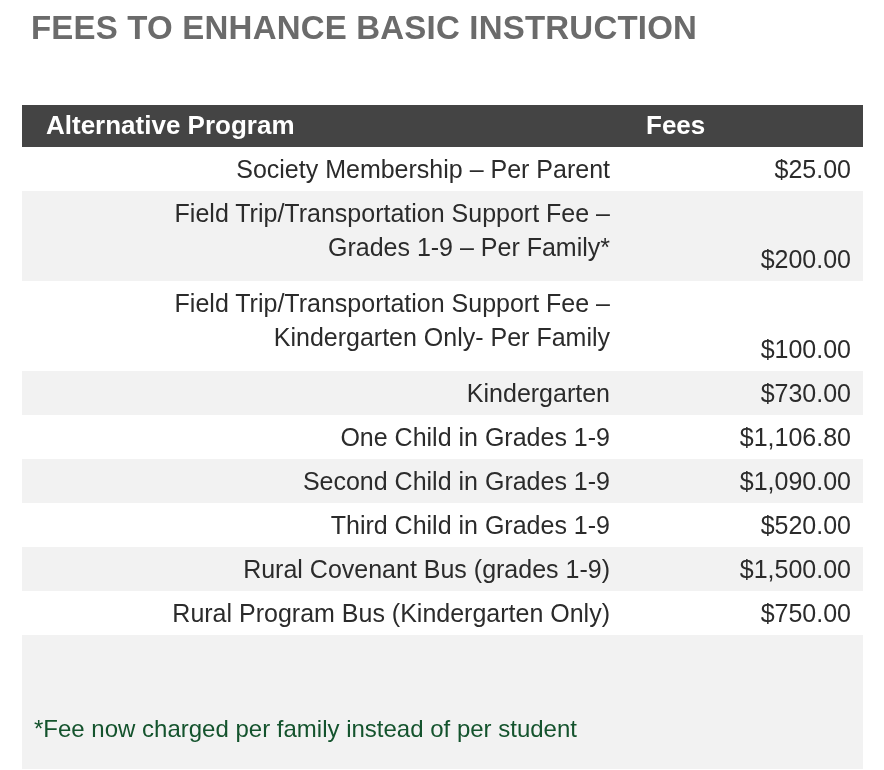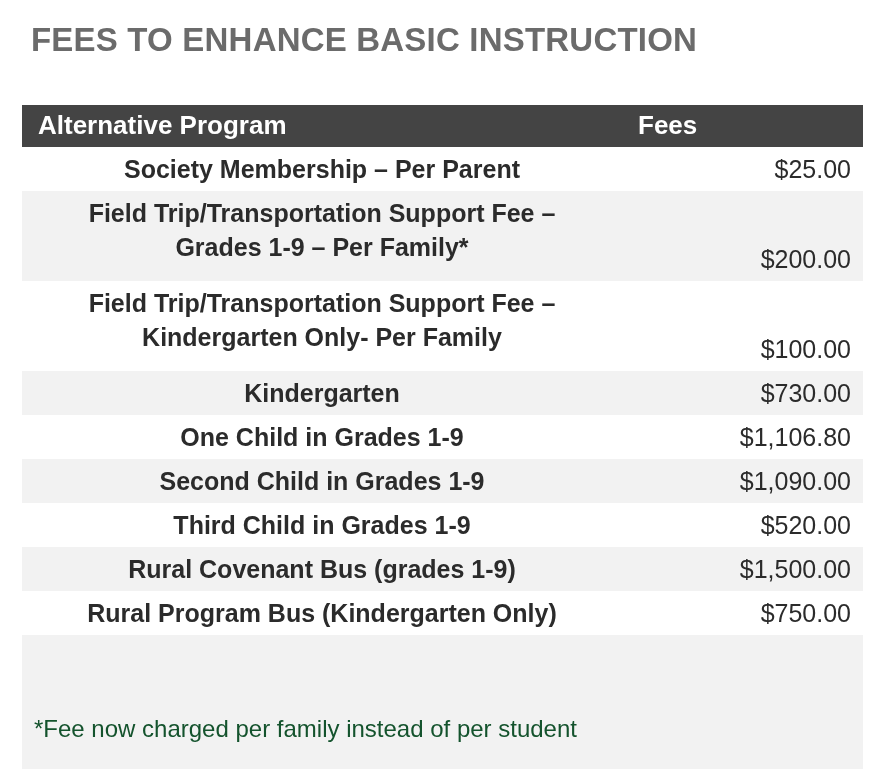--- a/index.html
+++ b/index.html
@@ -18,21 +18,21 @@
     position: relative;
     width: 884px;
     height: 770px;
     background: #ffffff;
   }
 
   
   .page-title {
     position: absolute;
     left: 31px;
-    top: 20px;
+    top: 8px;
     width: 820px;
     font-size: 33px;
     line-height: 40px;
     font-weight: bold;
     color: #6b6b6b;
     letter-spacing: 0.2px;
     white-space: nowrap;
   }
 
   
@@ -44,41 +44,40 @@
     border-collapse: collapse;
     table-layout: fixed;
   }
 
   .fee-table thead th {
     background: #444444;
     color: #ffffff;
     font-size: 26px;
     font-weight: bold;
     line-height: 30px;
-    padding: 5px 12px 7px 16px;
+    padding: 5px 12px 7px 24px;
     vertical-align: middle;
   }
   .fee-table thead th.col-program {
     text-align: left;
   }
   .fee-table thead th.col-fee {
     text-align: left;
   }
 
   .fee-table tbody td {
     font-size: 25px;
     line-height: 34px;
     color: #2b2b2b;
     padding: 5px 12px 5px 12px;
     border: 0;
   }
   .fee-table tbody td.cell-program {
-    text-align: center;
+    text-align: right;
     vertical-align: top;
-    font-weight: bold;
   }
   .fee-table tbody td.cell-fee {
     text-align: right;
     vertical-align: bottom;
     white-space: nowrap;
   }
 
   .fee-table tbody tr.shaded td {
     background: #f2f2f2;
   }

